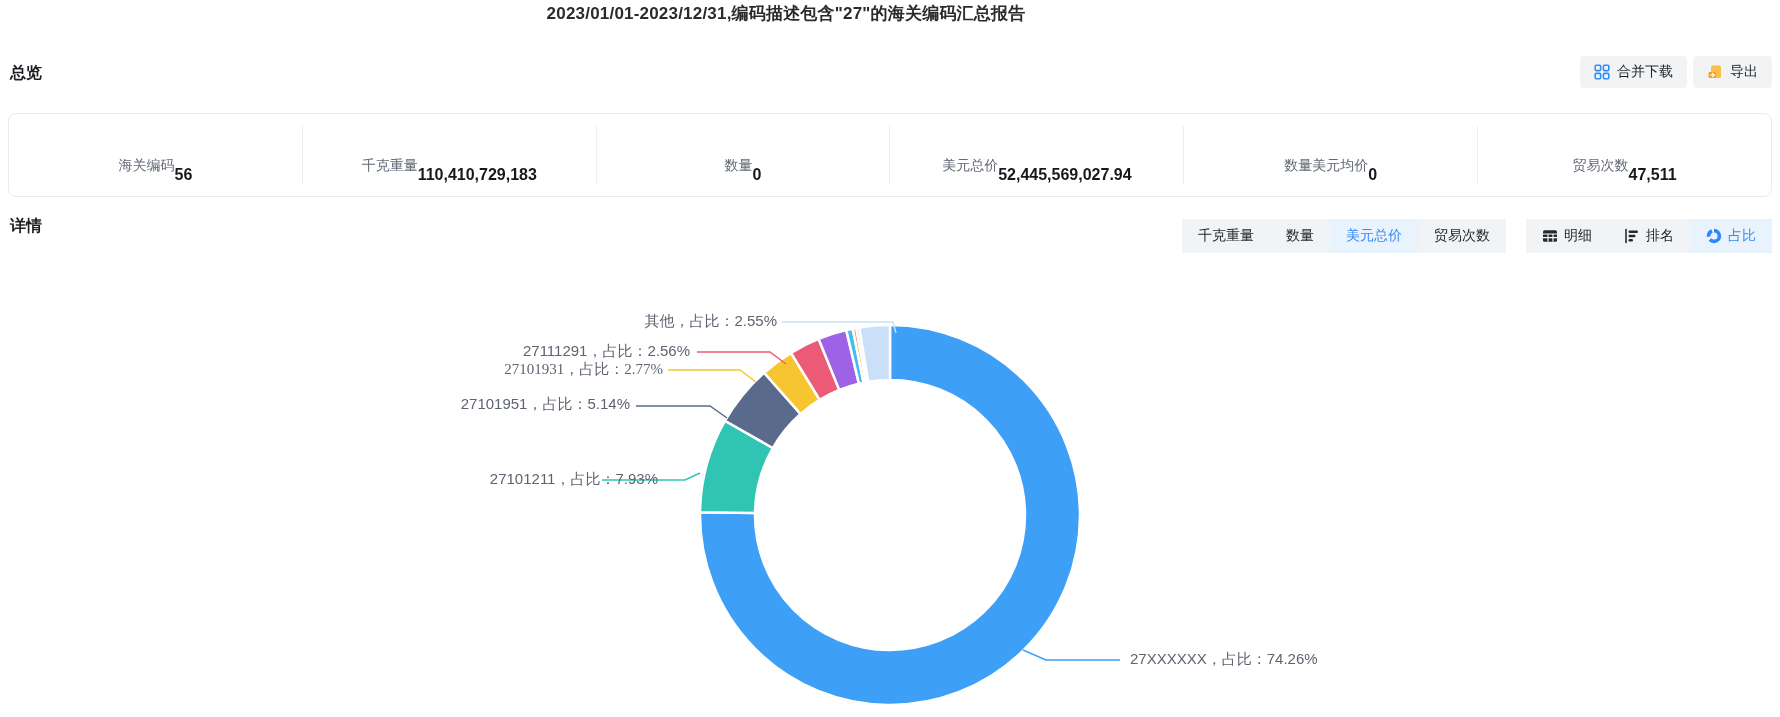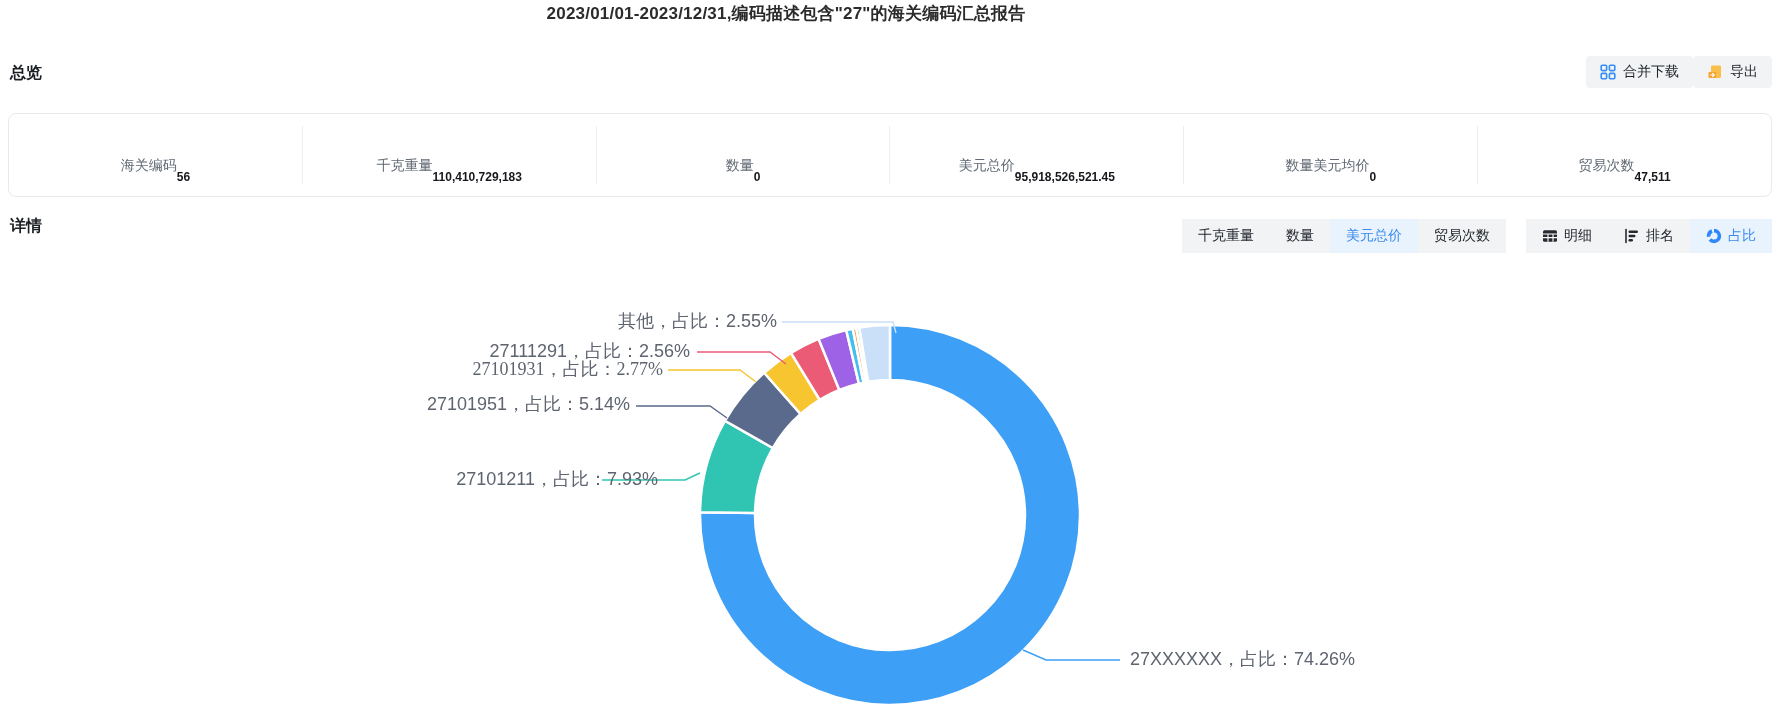--- a/index.html
+++ b/index.html
@@ -9,52 +9,52 @@
     -webkit-font-smoothing:antialiased;color:#1d2129;
   }
   .page-title{
     position:absolute;top:2px;left:0;width:1572px;text-align:center;
     font-size:17px;font-weight:600;color:#2b2b2b;letter-spacing:.2px;
   }
   .section-heading{position:absolute;left:10px;font-size:16px;font-weight:700;color:#1c1f23;font-family:Liberation Serif, serif;}
   #overview-heading{top:63px;}
   #detail-heading{top:216px;}
 
-  .top-buttons{position:absolute;top:56px;right:8px;display:flex;gap:0;}
+  .top-buttons{position:absolute;top:56px;right:8px;display:flex;gap:6px;}
   .btn{
     height:32px;padding:0 14px;background:#f2f3f5;border:none;border-radius:4px;
     display:flex;align-items:center;gap:7px;font-size:14px;color:#1f2329;cursor:pointer;
     font-family:inherit;
   }
   .btn svg{display:block;}
 
   .stats-card{
     position:absolute;left:8px;right:8px;top:113px;height:82px;
     border:1px solid #e8eaee;border-radius:8px;background:#fff;
     display:flex;align-items:center;
   }
   .stat{
     flex:1;display:flex;flex-direction:row;align-items:flex-end;justify-content:center;
     height:58px;
   }
   .stat + .stat{border-left:1px solid #eceef2;}
   .stat-label{font-size:14px;color:#626a75;margin-bottom:9px;}
-  .stat-value{font-size:12px;font-weight:600;color:#16181c;margin-top:48px;}
+  .stat-value{font-size:16px;font-weight:600;color:#16181c;margin-top:48px;}
 
   .tab-row{position:absolute;top:219px;right:8px;display:flex;align-items:center;}
   .tab{
     height:34px;padding:0 16px;background:#f2f3f5;display:flex;align-items:center;gap:6px;
     font-size:14px;color:#1f2329;cursor:pointer;border:none;font-family:inherit;
   }
   .tab.active{background:#e9f3fe;color:#3a8af0;}
   .group-gap{width:20px;}
   .tab svg{display:block;}
 
   .chart-label{
-    position:absolute;font-size:18px;color:#5e6470;white-space:nowrap;line-height:20px;
+    position:absolute;font-size:15px;color:#5e6470;white-space:nowrap;line-height:20px;
   }
   #chart-svg{position:absolute;left:0;top:0;pointer-events:none;}
   #chart-svg path{pointer-events:auto;}
   .leader{fill:none;stroke-width:1.4;}
 </style>
 </head>
 <body>
 
 <div class="page-title">2023/01/01-2023/12/31,编码描述包含"27"的海关编码汇总报告</div>
 
@@ -94,21 +94,21 @@
   <div class="stat">
     <div class="stat-label">千克重量</div>
     <div class="stat-value">110,410,729,183</div>
   </div>
   <div class="stat">
     <div class="stat-label">数量</div>
     <div class="stat-value">0</div>
   </div>
   <div class="stat">
     <div class="stat-label">美元总价</div>
-    <div class="stat-value">95,918,526,521.45</div>
+    <div class="stat-value">52,445,569,027.94</div>
   </div>
   <div class="stat">
     <div class="stat-label">数量美元均价</div>
     <div class="stat-value">0</div>
   </div>
   <div class="stat">
     <div class="stat-label">贸易次数</div>
     <div class="stat-value">47,511</div>
   </div>
 </div>

